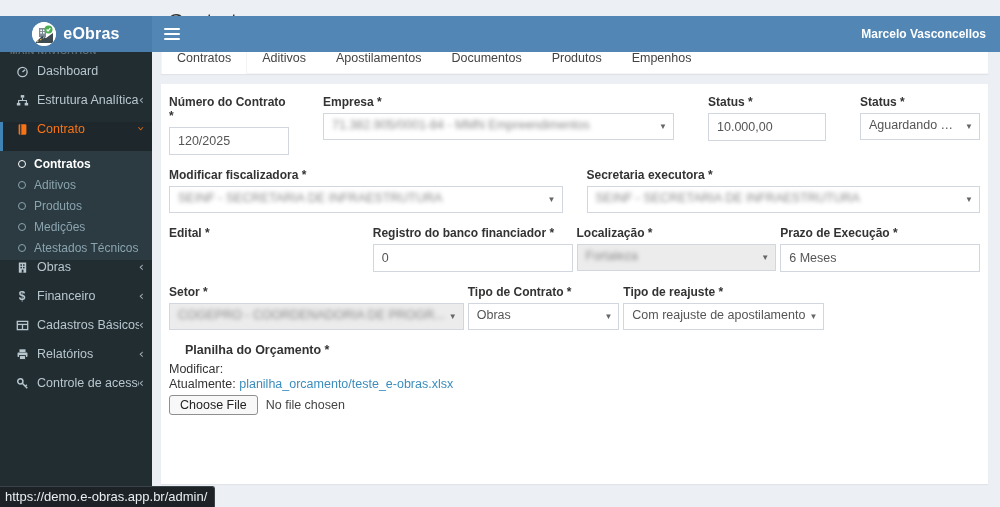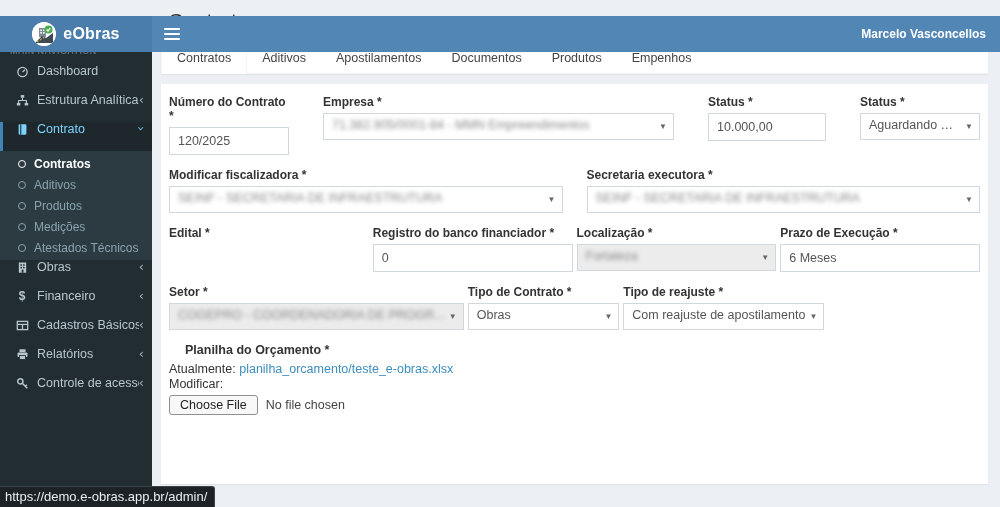--- a/index.html
+++ b/index.html
@@ -14,21 +14,21 @@
   .brand { color:#fff; font-weight:bold; font-size:16px; letter-spacing:.2px; }
   .navbar { flex:1; background:#5186b5; display:flex; align-items:center; justify-content:space-between; padding:0 14px 0 12px; }
   .hamburger { width:16px; cursor:pointer; }
   .hamburger span { display:block; height:2px; background:#fff; margin:3px 0; border-radius:1px; }
   .username { color:#fff; font-size:12px; font-weight:600; }
 
   
   .sidebar { position:fixed; top:36px; left:0; bottom:0; width:152px; background:#222d32; z-index:40; }
   .nav-section { color:#5b6e77; font-size:9px; font-weight:bold; letter-spacing:.4px; padding:10px 0 8px 10px; text-transform:uppercase; }
   .nav-item { display:flex; align-items:flex-start; height:29px; padding:0 8px 0 12px; color:#b8c7ce; font-size:12.5px; cursor:pointer; border-left:3px solid transparent; }
-  .nav-item.active { background:#1e282c; border-left-color:#3f84b5; color:#7dd3fc; }
+  .nav-item.active { background:#1e282c; border-left-color:#3f84b5; color:#f97316; }
   .nav-icon { width:14px; height:14px; margin-right:8px; display:flex; align-items:center; justify-content:center; flex:0 0 auto; color:inherit; }
   .nav-icon svg { display:block; }
   .nav-label { flex:1; white-space:nowrap; overflow:hidden; }
   .chev { color:inherit; font-size:13px; line-height:1; opacity:.85; font-family:"DejaVu Sans", sans-serif; }
   .chev.down { display:inline-block; transform:rotate(90deg); }
   .submenu { background:#2c3b41; padding:2px 0; }
   .sub-item { display:flex; align-items:center; height:21px; padding:0 8px 0 18px; color:#8aa4af; font-size:12px; cursor:pointer; }
   .sub-item.active { color:#fff; font-weight:600; }
   .ring { width:8px; height:8px; border:1.5px solid currentColor; border-radius:50%; margin-right:8px; flex:0 0 auto; }
   .dollar { font-size:12px; font-weight:bold; }
@@ -336,25 +336,25 @@
         <div class="sel">
           <span class="sel-text">Com reajuste de apostilamento</span>
           <span class="caret">▼</span>
         </div>
       </div>
       <div class="field"></div>
     </div>
 
     <div class="planilha">
       <label>Planilha do Orçamento *</label>
+      <div class="pl-line">Modificar:</div>
       <div class="pl-line">
         <span>Atualmente:</span>
         <a class="pl-link">planilha_orcamento/teste_e-obras.xlsx</a>
       </div>
-      <div class="pl-line">Modificar:</div>
       <div class="file-row">
         <span class="file-btn">Choose File</span>
         <span class="file-none">No file chosen</span>
       </div>
     </div>
 
   </div>
 </div>
 
 </body></html>

